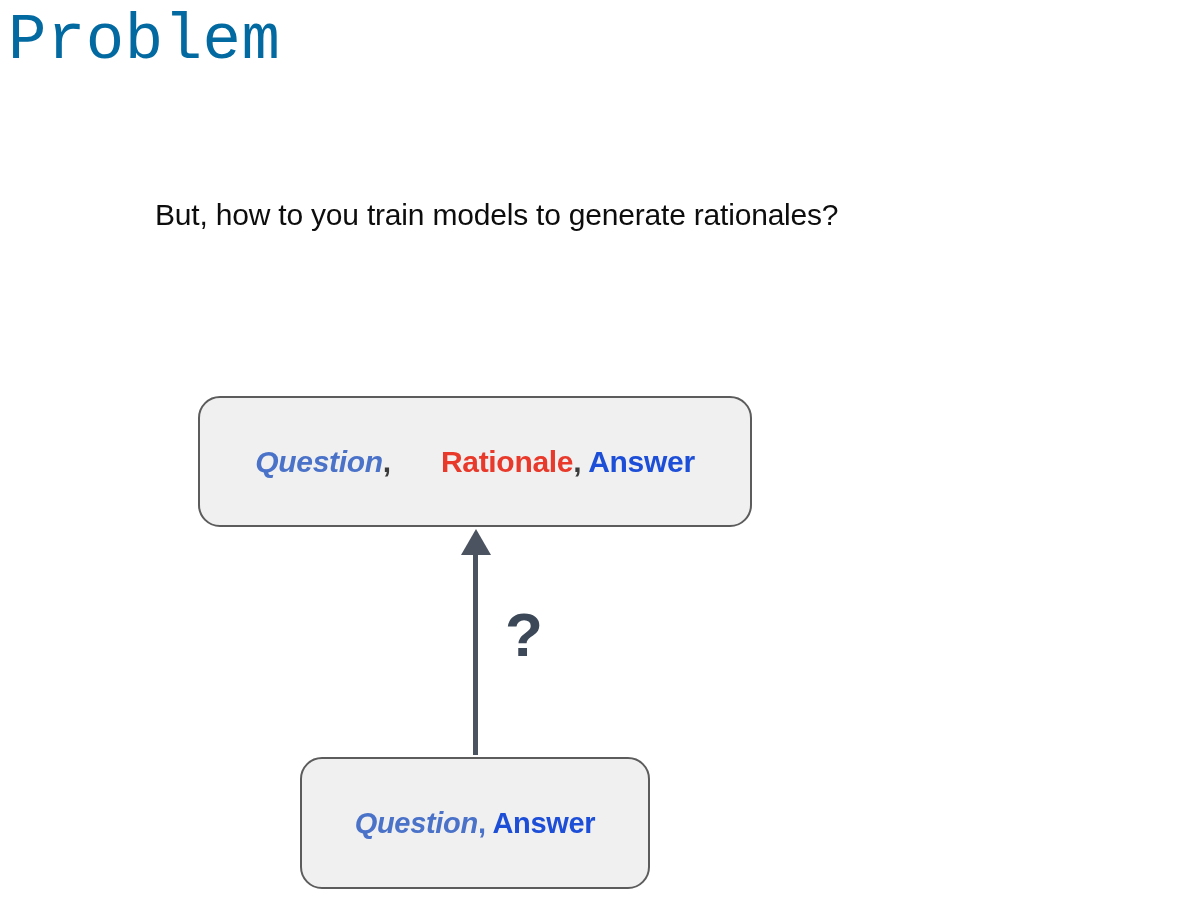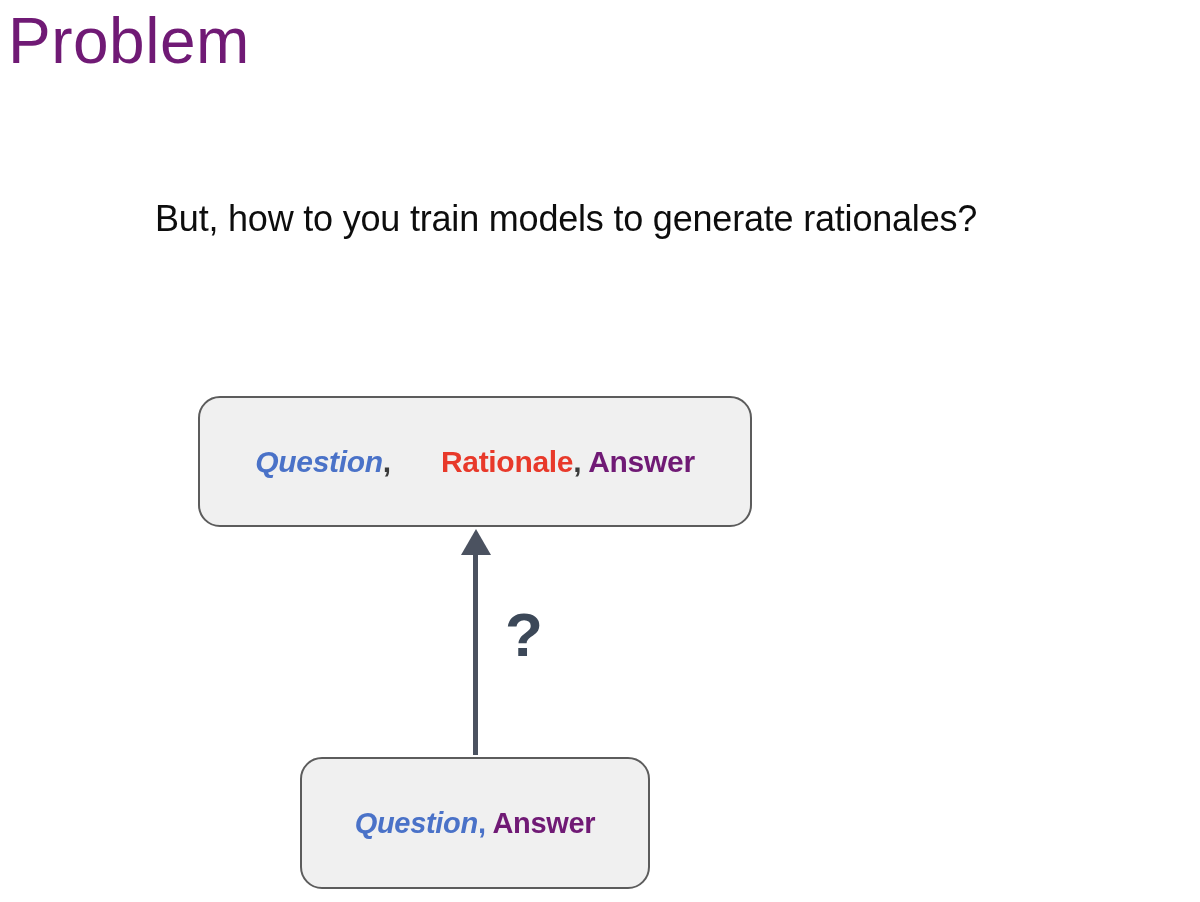--- a/index.html
+++ b/index.html
@@ -22,37 +22,37 @@
     width: 1200px;
     height: 902px;
     background: #ffffff;
   }
 
   
   #slide-title {
     position: absolute;
     left: 8px;
     top: 6px;
-    font-family: Liberation Sans, sans-serif;
+    font-family: Liberation Mono, monospace;
     font-size: 64px;
     line-height: 1.1;
     font-weight: 400;
-    color: #701a75;
+    color: #0369a1;
     letter-spacing: 0.5px;
     white-space: nowrap;
     text-align: center;
   }
 
   
   #slide-subtitle {
     position: absolute;
     left: 155px;
     top: 198px;
     font-family: "Liberation Sans", sans-serif;
-    font-size: 36px;
+    font-size: 30px;
     font-weight: 400;
     color: #0d0d0d;
     letter-spacing: -0.2px;
     white-space: nowrap;
   }
 
   
   #diagram {
     position: absolute;
     left: 0;
@@ -92,21 +92,21 @@
     font-weight: 700;
     letter-spacing: -0.3px;
     white-space: nowrap;
   }
 
   #node-qra .node-label { font-size: 30px; }
   #node-qa  .node-label { font-size: 29px; }
 
   .tok-question { color: #4a72c8; font-style: italic; }
   .tok-rationale { color: #e8392a; margin-left: 42px; }
-  .tok-answer { color: #701a75; }
+  .tok-answer { color: #1d4ed8; }
   .tok-comma-dark { color: #3b3b3b; }
   .tok-comma-blue { color: #4a72c8; }
 
   
   #arrow-shaft {
     position: absolute;
     left: 473px;
     top: 552px;
     width: 5px;
     height: 203px;

